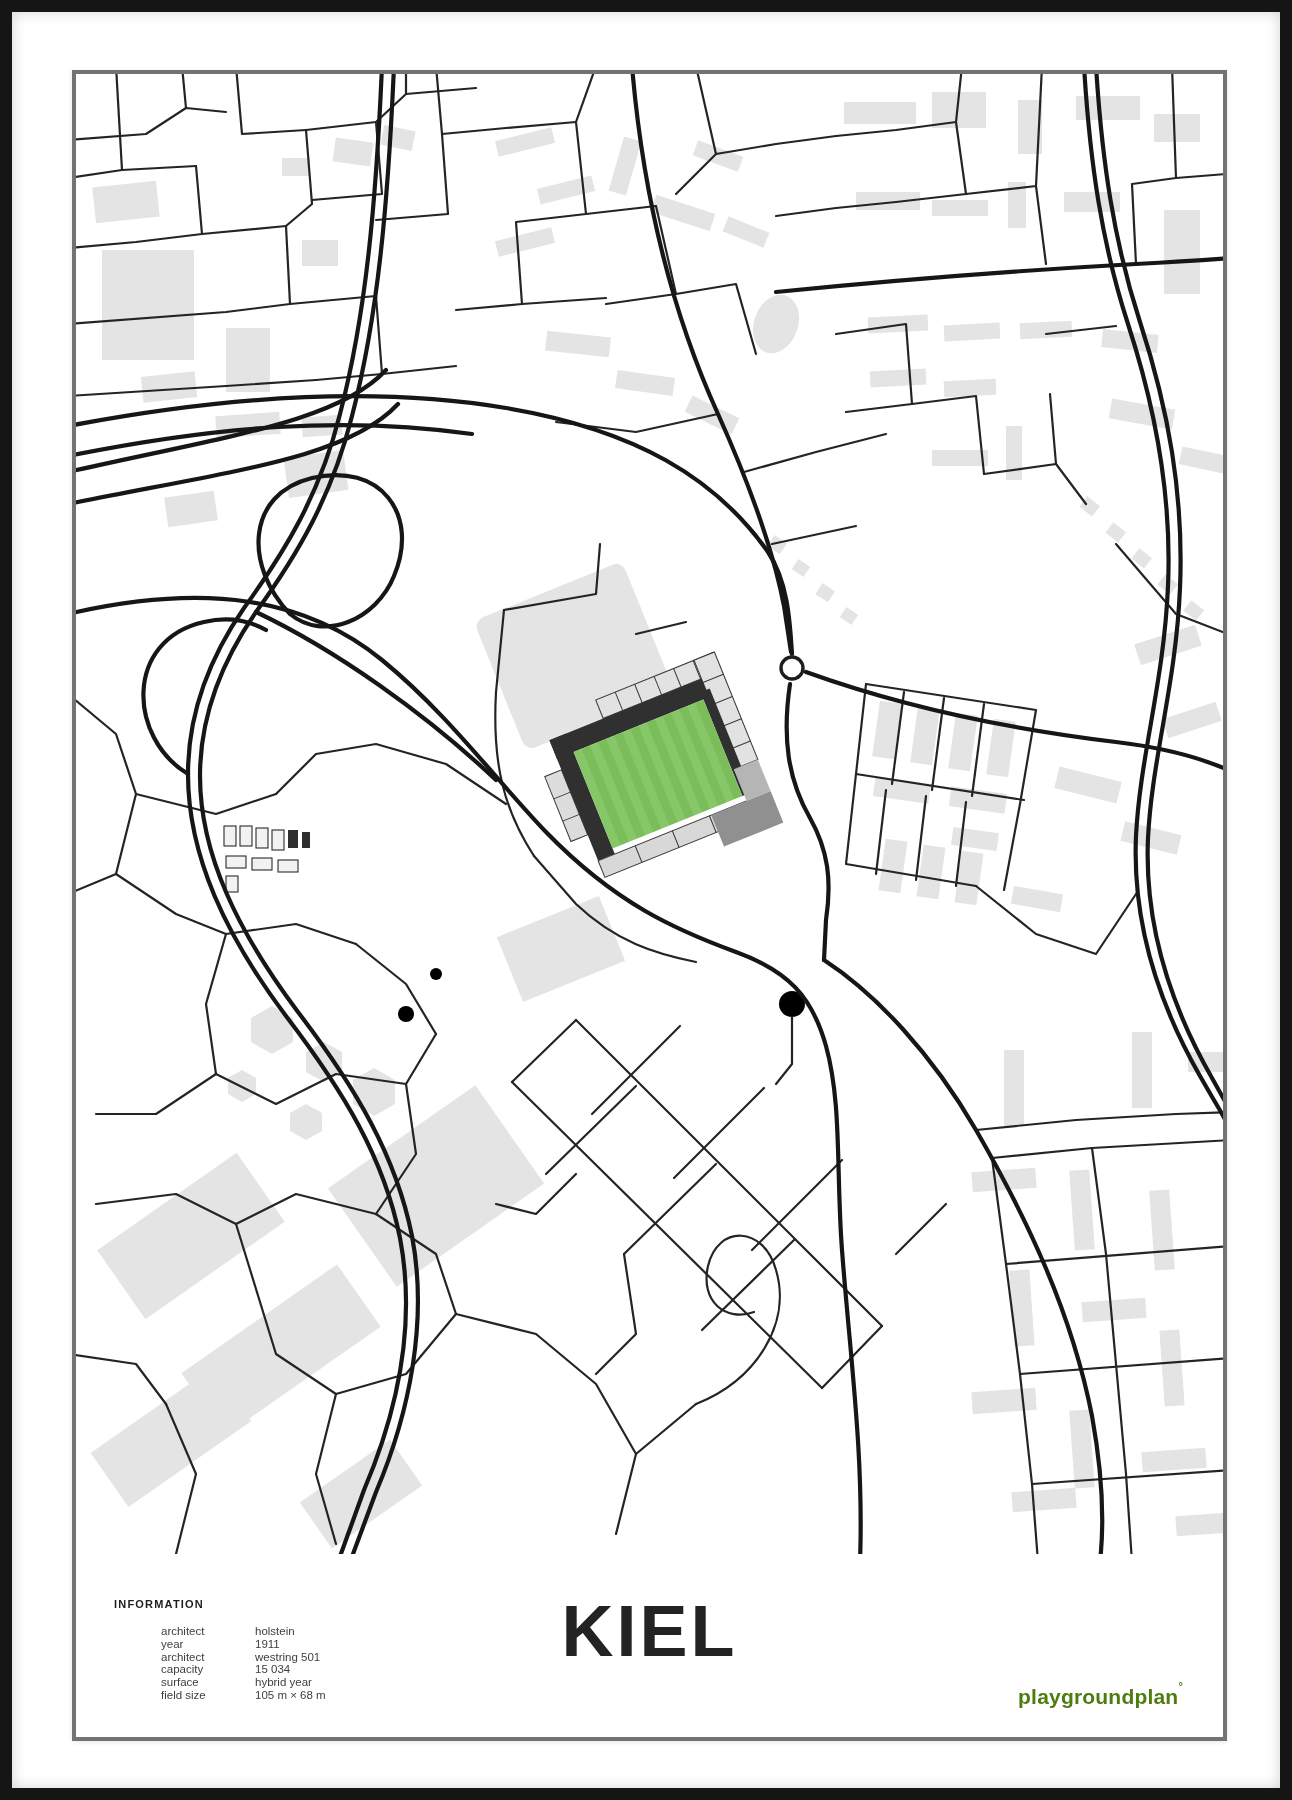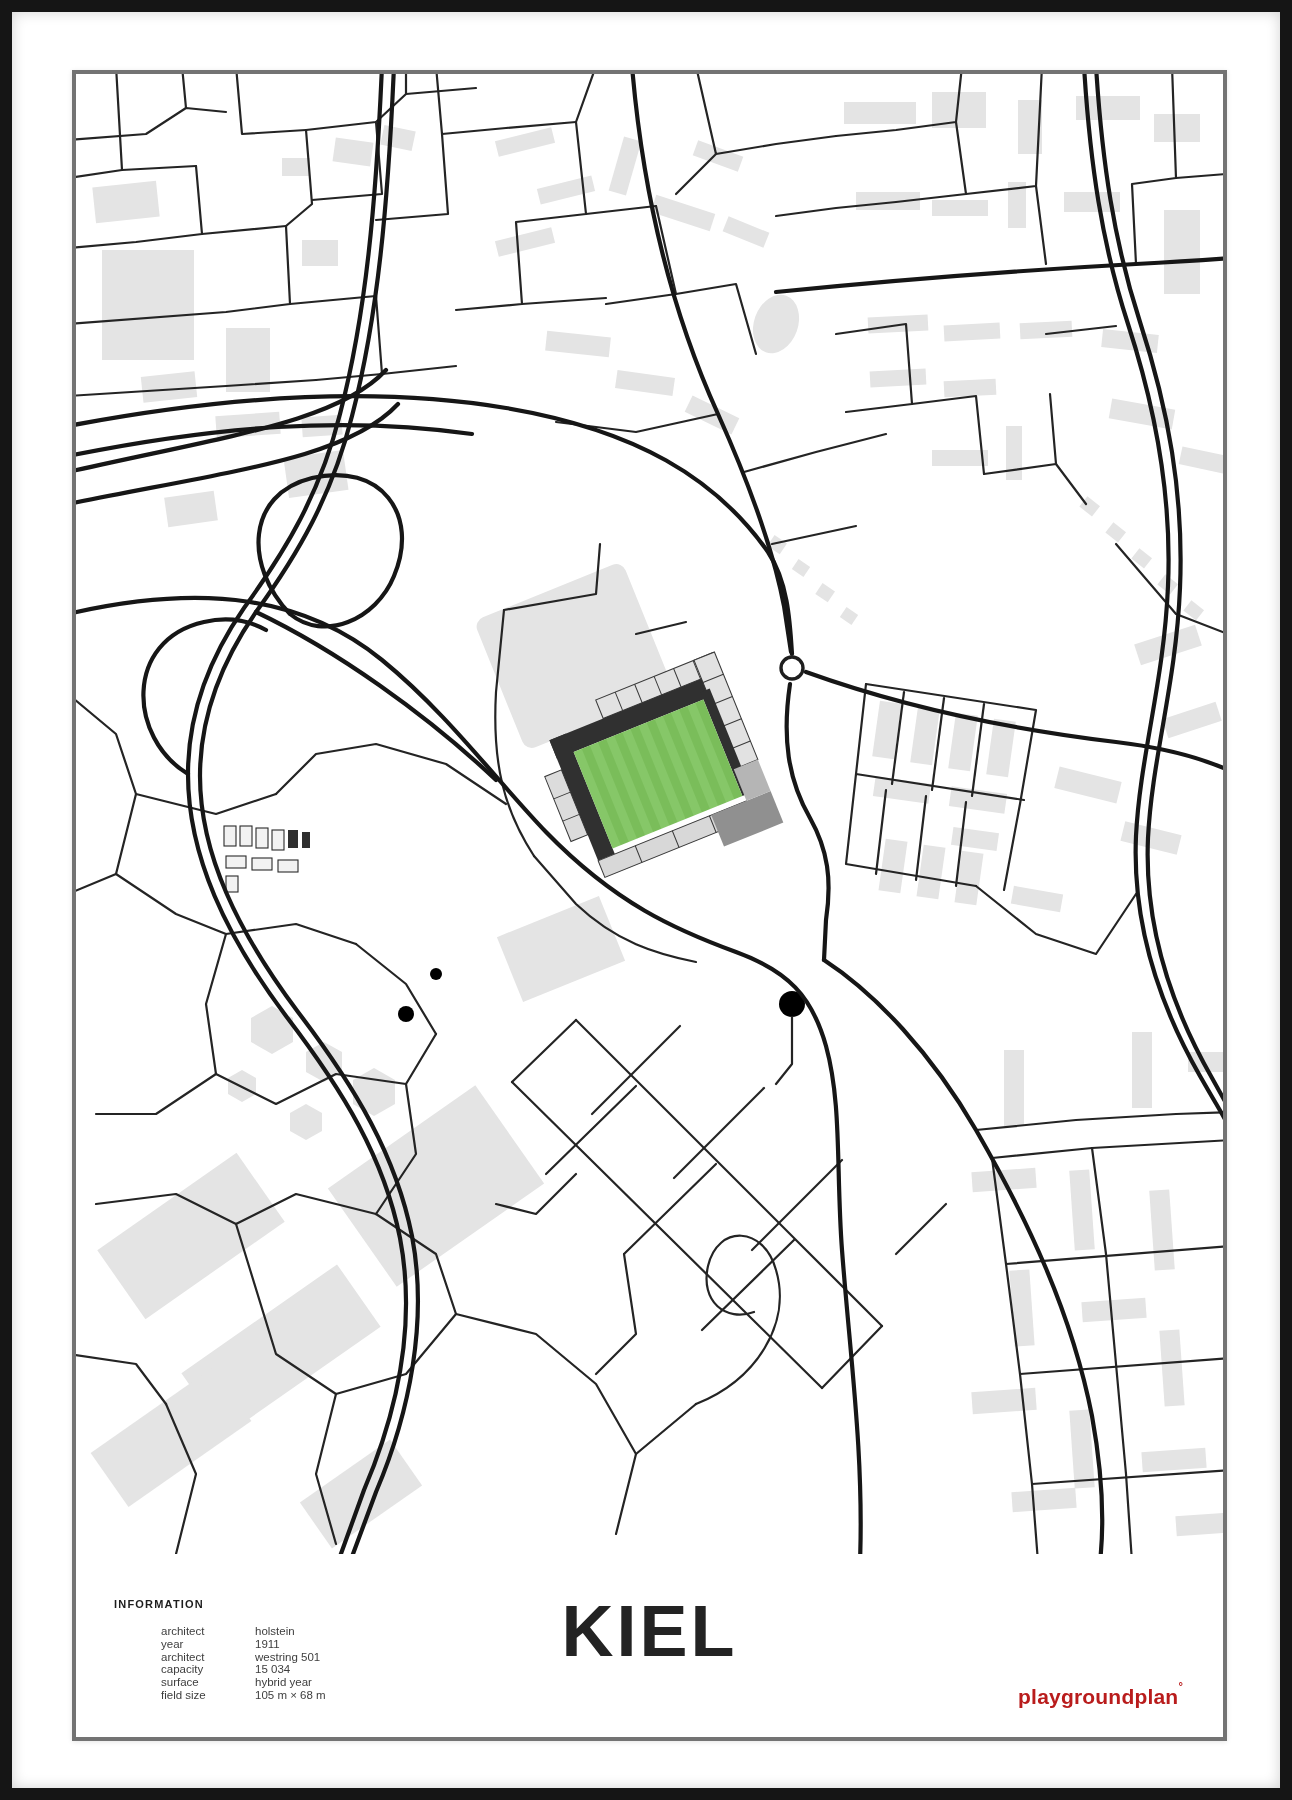--- a/index.html
+++ b/index.html
@@ -18,21 +18,21 @@
   .bld .outl{fill:#f2f2f2;stroke:#2a2a2a;stroke-width:1.1;}
   .bld .dk{fill:#2f2f2f;}
   .footer-info{position:absolute;left:38px;top:1524px;width:300px;}
   .info-heading{font-size:11px;font-weight:bold;letter-spacing:1.2px;color:#1d1d1d;margin-bottom:15px;}
   .info-row{display:grid;grid-template-columns:94px auto;font-size:11.5px;line-height:12.8px;color:#3e3e3e;margin-left:47px;}
   .poster-title{position:absolute;left:0;right:0;top:1516px;text-align:center;
                 font-size:72px;font-weight:bold;letter-spacing:3px;color:#232323;}
   .poster-coords{position:absolute;left:0;right:0;top:1598px;text-align:center;
                  font-size:25px;color:#3a3a3a;letter-spacing:.5px;white-space:pre;}
   .brand{position:absolute;right:40px;top:1606px;font-size:21px;font-weight:bold;
-         color:#b91c1c;letter-spacing:.2px;}
+         color:#4d7c0f;letter-spacing:.2px;}
   .brand sup{font-size:11px;vertical-align:14px;}
 </style>
 </head>
 <body>
 
 <div class="sheet">
   <div class="map">
   <svg width="1147" height="1480" viewBox="0 0 1147 1480">
     <defs>
       <pattern id="turf" width="17.5" height="104" patternUnits="userSpaceOnUse" x="-70" y="-52">

